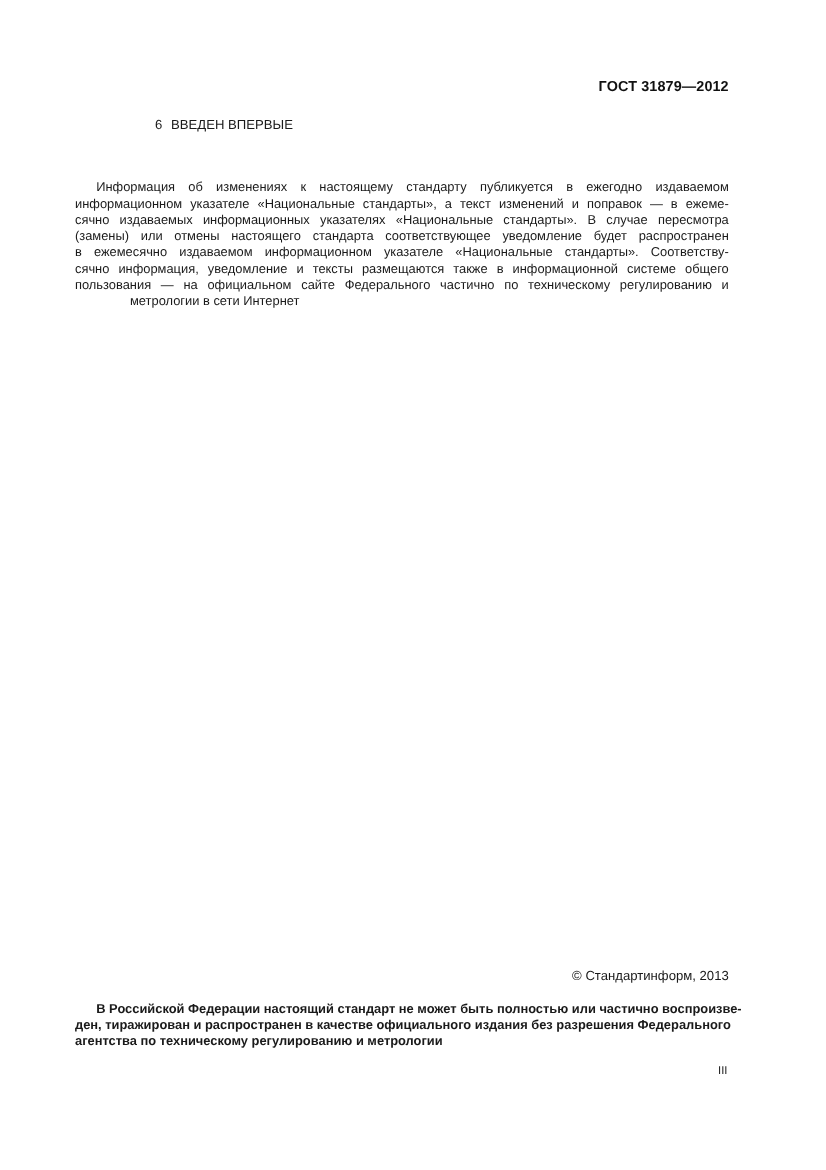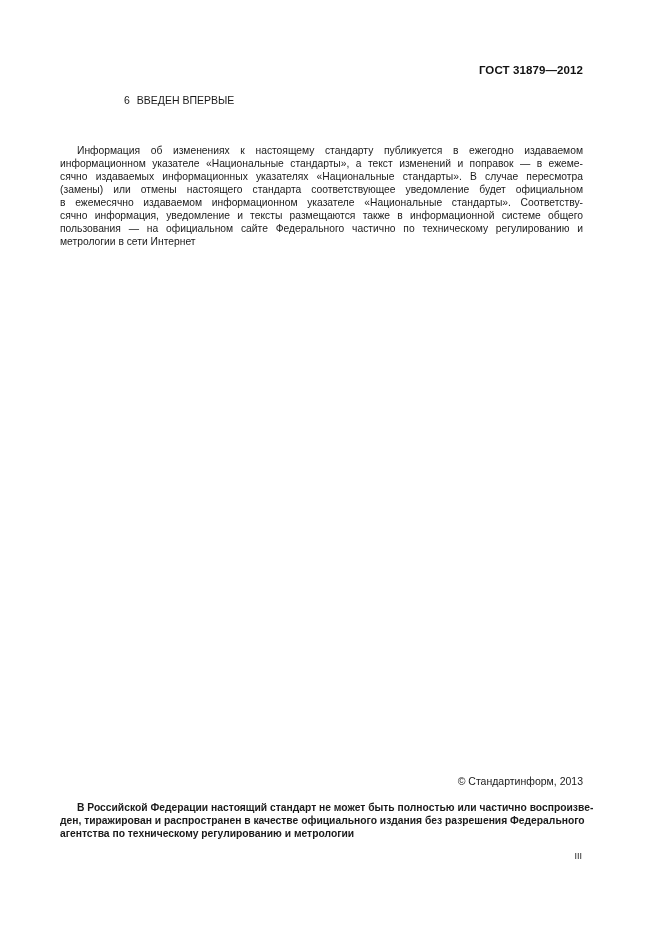--- a/index.html
+++ b/index.html
@@ -58,20 +58,21 @@
       white-space: nowrap;
       text-align: justify;
       text-align-last: justify;
       height: 13px;
     }
     .info-block .line.first {
       padding-left: 17px;
     }
     .info-block .line.last {
       text-align-last: left;
+      margin-left: 44px;
     }
     .copyright {
       position: absolute;
       top: 775px;
       right: 78px;
       font-size: 10.5px;
       color: #1a1a1a;
       white-space: nowrap;
     }
     .legal-block {
@@ -114,21 +115,21 @@
   <div class="header-code">ГОСТ  31879—2012</div>
 
   <div class="section-item">
     <span class="num">6</span><span>ВВЕДЕН ВПЕРВЫЕ</span>
   </div>
 
   <div class="info-block">
     <span class="line first">Информация об изменениях к настоящему стандарту публикуется в ежегодно издаваемом</span>
     <span class="line">информационном указателе «Национальные стандарты», а текст изменений и поправок — в ежеме-</span>
     <span class="line">сячно издаваемых информационных указателях «Национальные стандарты». В случае пересмотра</span>
-    <span class="line">(замены) или отмены настоящего стандарта соответствующее уведомление будет официальном</span>
+    <span class="line">(замены) или отмены настоящего стандарта соответствующее уведомление будет распространен</span>
     <span class="line">в ежемесячно издаваемом информационном указателе «Национальные стандарты». Соответству-</span>
     <span class="line">сячно информация, уведомление и тексты размещаются также в информационной системе общего</span>
     <span class="line">пользования — на официальном сайте Федерального частично по техническому регулированию и</span>
     <span class="line last">метрологии в сети Интернет</span>
   </div>
 
   <div class="copyright">© Стандартинформ, 2013</div>
 
   <div class="legal-block">
     <span class="line first">В Российской Федерации настоящий стандарт не может быть полностью или частично воспроизве-</span>

